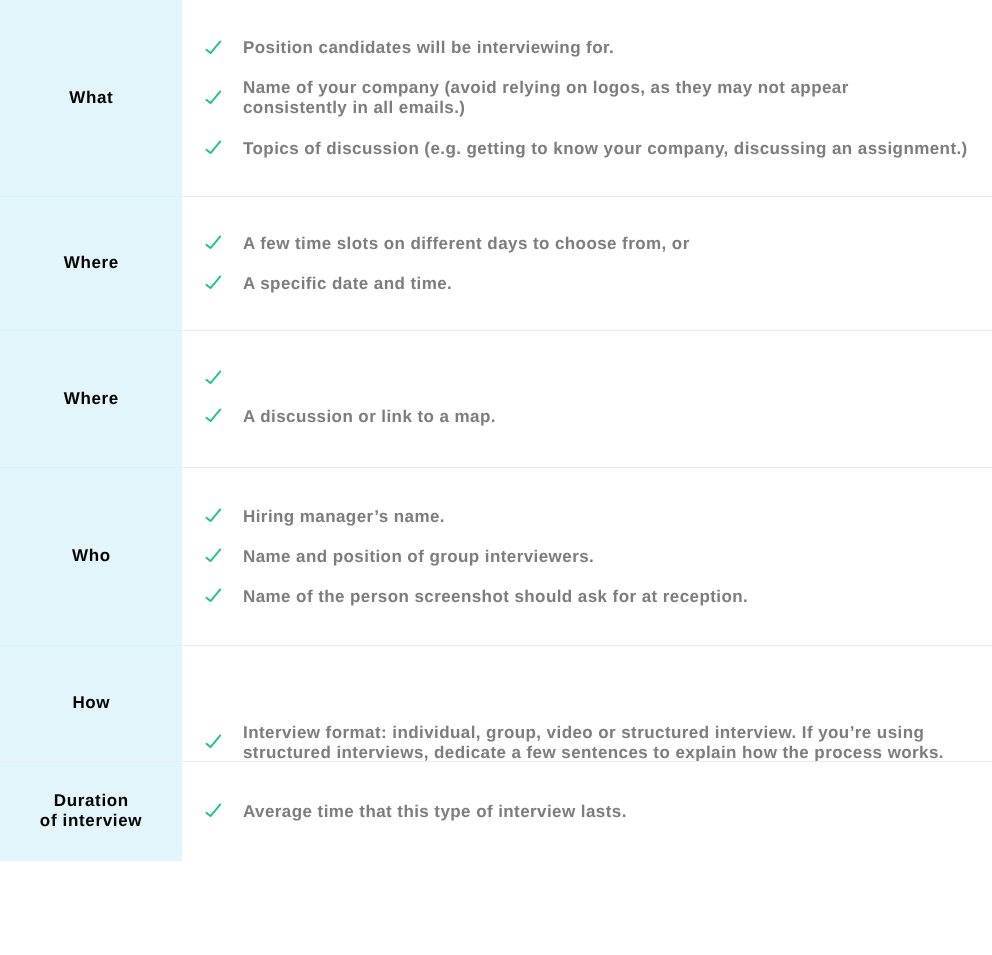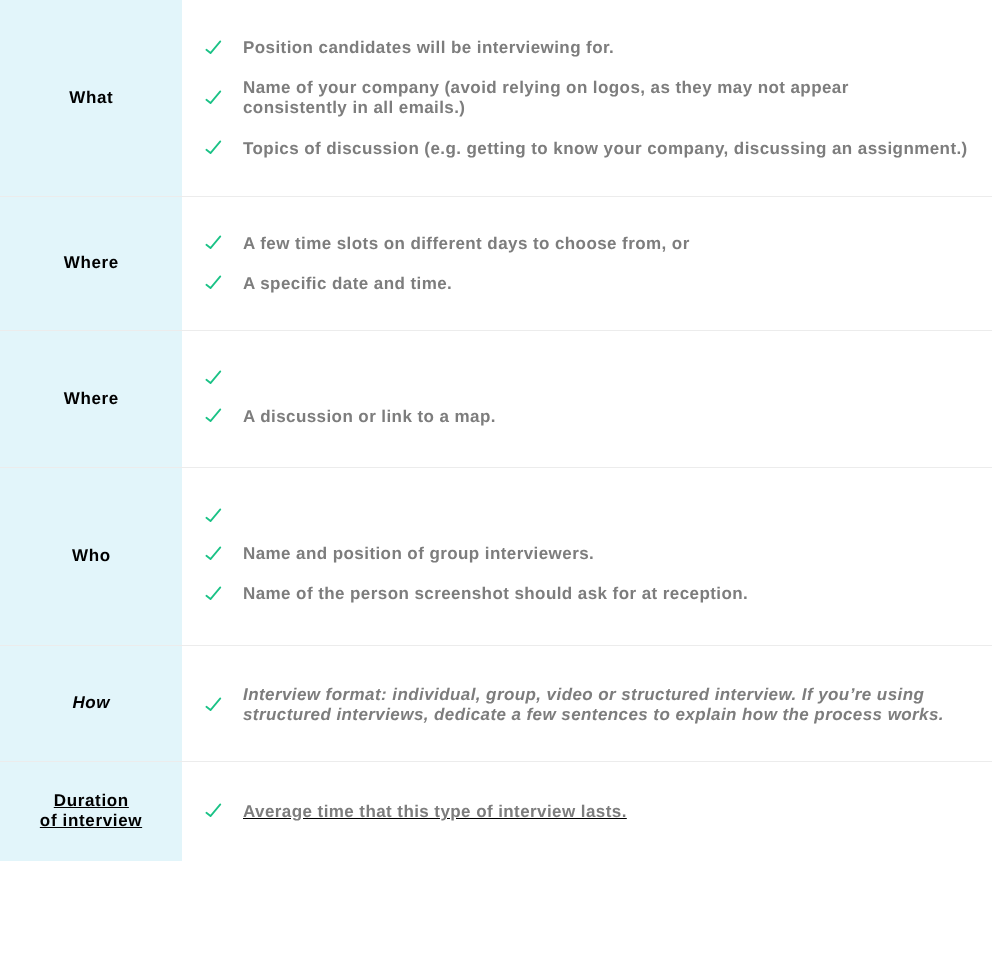--- a/index.html
+++ b/index.html
@@ -17,24 +17,24 @@
 
   .row { display: flex; position: relative; }
   .row + .row::before {
     content: ""; position: absolute; left: 0; right: 0; top: 0;
     height: 1px; background: #ececec; z-index: 3;
   }
   .row-1 { height: 196px; }
   .row-2 { height: 134px; }
   .row-3 { height: 137px; }
   .row-4 { height: 178px; }
-  .row-5 { height: 116px; font-style: italic; }
-  .row-5 .row-body { top: 2.8px; }
+  .row-5 { height: 116px; }
+  .row-5 .row-body { top: 2.8px; justify-content: flex-end; }
   .row-6 { height: 94px; }
-  .row-7 { height: 100px; text-decoration: underline; }
+  .row-7 { height: 100px; }
 
   .row-label {
     width: 182px; flex: 0 0 182px;
     background: #e2f5fa;
     display: flex; align-items: center; justify-content: center;
     text-align: center;
     color: #000000;
     font-size: 17px; font-weight: bold;
     letter-spacing: 0.65px;
     text-indent: 0.65px;
@@ -143,20 +143,21 @@
 
   <div class="row row-4">
     <div class="row-label">Who</div>
     <div class="row-body">
       <div class="item">
         <span class="check">
             <svg width="16" height="16" viewBox="0 0 16 16" aria-hidden="true">
               <path d="M1.4 11.8 L5.5 15.05 L15.3 3.4" fill="none" stroke="#1ac286" stroke-width="1.8" stroke-linecap="round" stroke-linejoin="round"></path>
             </svg>
           </span>
+        <span class="item-text">Hiring manager’s name.</span>
       </div>
       <div class="item">
         <span class="check">
             <svg width="16" height="16" viewBox="0 0 16 16" aria-hidden="true">
               <path d="M1.4 11.8 L5.5 15.05 L15.3 3.4" fill="none" stroke="#1ac286" stroke-width="1.8" stroke-linecap="round" stroke-linejoin="round"></path>
             </svg>
           </span>
         <span class="item-text">Name and position of group interviewers.</span>
       </div>
       <div class="item">

